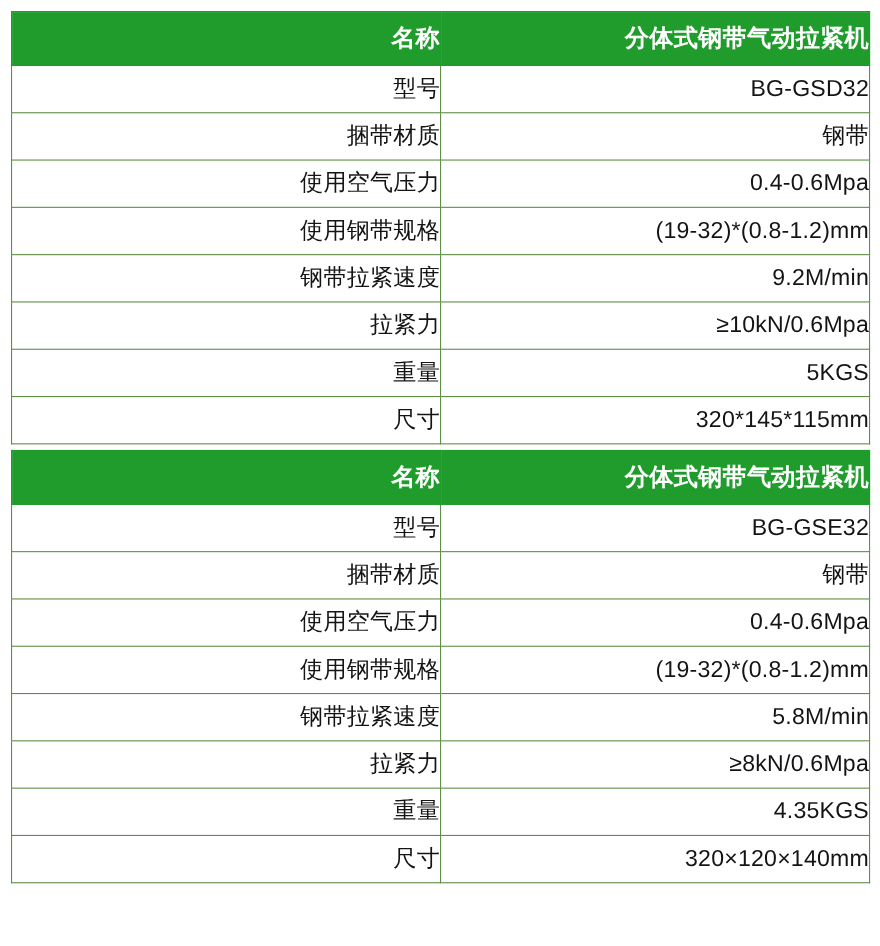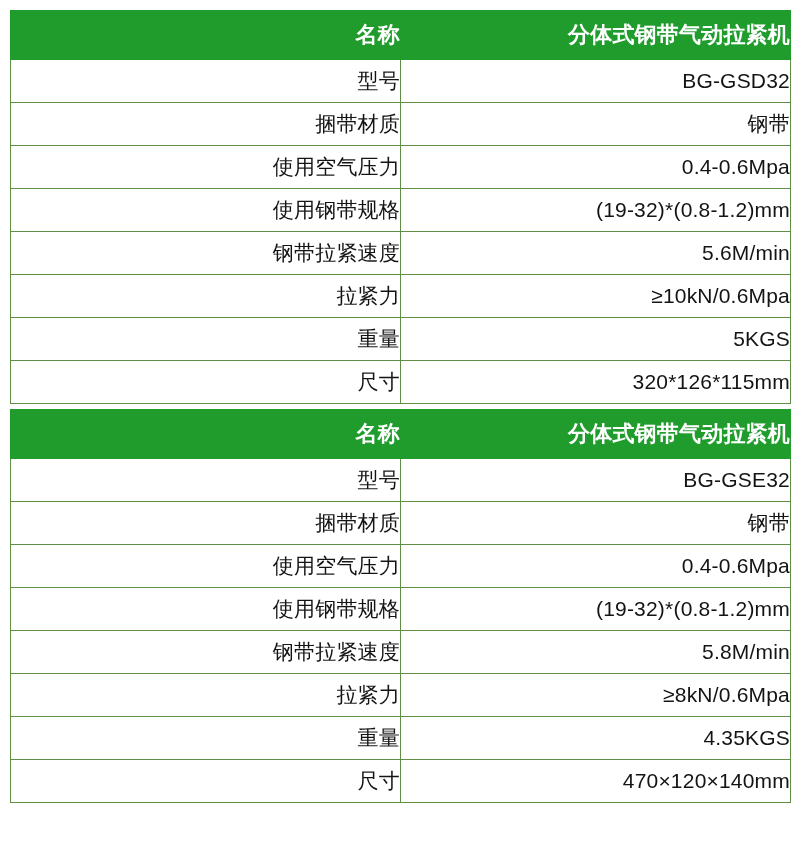--- a/index.html
+++ b/index.html
@@ -82,33 +82,33 @@
       <tr>
         <td class="cn">使用空气压力</td>
         <td class="cn">0.4-0.6Mpa</td>
       </tr>
       <tr>
         <td class="cn">使用钢带规格</td>
         <td class="cn">(19-32)*(0.8-1.2)mm</td>
       </tr>
       <tr>
         <td class="cn">钢带拉紧速度</td>
-        <td class="cn">5.6M/min</td>
+        <td class="cn">9.2M/min</td>
       </tr>
       <tr>
         <td class="cn">拉紧力</td>
         <td class="cn">≥10kN/0.6Mpa</td>
       </tr>
       <tr>
         <td class="cn">重量</td>
         <td class="cn">5KGS</td>
       </tr>
       <tr>
         <td class="cn">尺寸</td>
-        <td class="cn">320*126*115mm</td>
+        <td class="cn">320*145*115mm</td>
       </tr>
     </tbody>
   </table>
 
   <table class="spec-table">
     <colgroup>
         <col class="c1">
         <col class="c2">
       </colgroup>
     <tbody>
@@ -139,18 +139,18 @@
       <tr>
         <td class="cn">拉紧力</td>
         <td class="cn">≥8kN/0.6Mpa</td>
       </tr>
       <tr>
         <td class="cn">重量</td>
         <td class="cn">4.35KGS</td>
       </tr>
       <tr>
         <td class="cn">尺寸</td>
-        <td class="cn">470×120×140mm</td>
+        <td class="cn">320×120×140mm</td>
       </tr>
     </tbody>
   </table>
 
 </div>
 
 </body></html>

